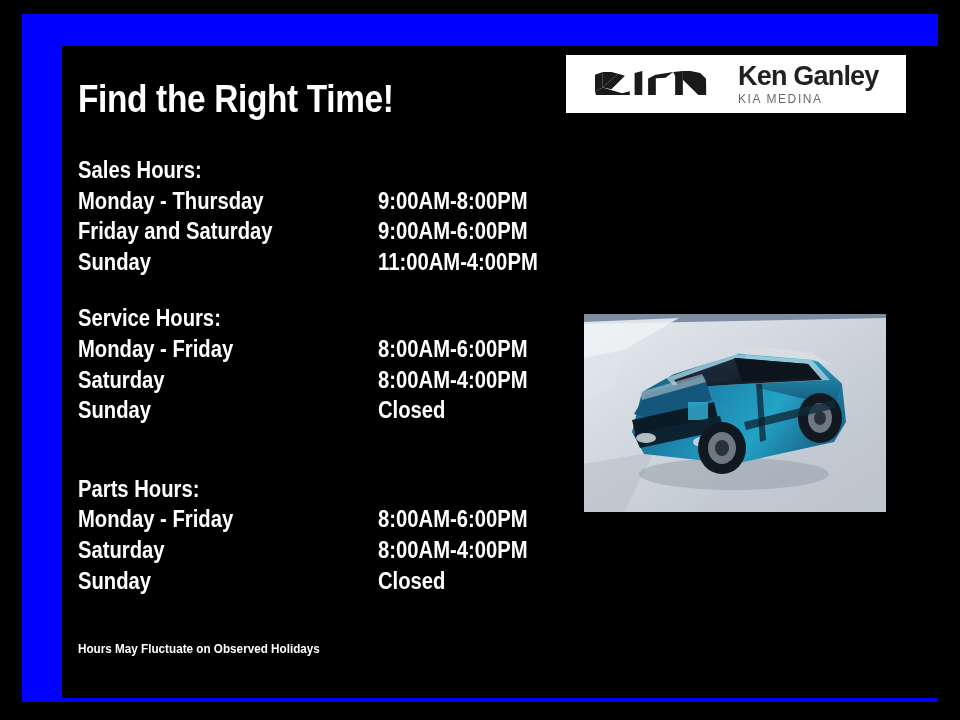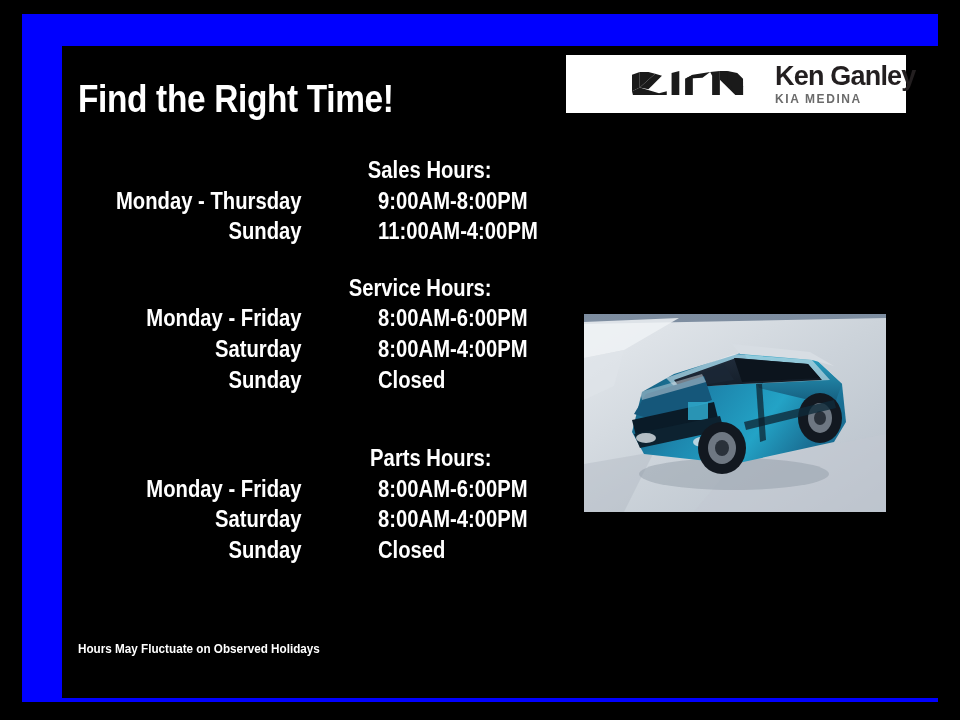--- a/index.html
+++ b/index.html
@@ -52,21 +52,21 @@
   }
 
   
   .hours-wrap {
     position: absolute;
     left: 78px;
     top: 155px;
     width: 470px;
   }
 
-  .hours-section { margin-bottom: 26px; text-align: right; }
+  .hours-section { margin-bottom: 26px; }
   .hours-section:last-child { margin-bottom: 0; margin-top: 48px; }
 
   .section-heading {
     font-size: 23px;
     font-weight: bold;
     color: #ffffff;
     line-height: 30.6px;
     transform: scaleX(0.88);
     transform-origin: left center;
     white-space: nowrap;
@@ -111,21 +111,20 @@
   
   .logo-plate {
     position: absolute;
     left: 566px;
     top: 55px;
     width: 340px;
     height: 58px;
     background: #ffffff;
     display: flex;
     align-items: center;
-    padding-left: 37px;
   }
   .kia-mark {
     margin-left: 22px;
     width: 126px;
     height: 28px;
     flex: 0 0 126px;
     display: block;
   }
   .logo-text {
     margin-left: 24px;
@@ -137,21 +136,21 @@
   .logo-name {
     font-size: 27px;
     font-weight: bold;
     color: #231f20;
     letter-spacing: -0.8px;
     white-space: nowrap;
   }
   .logo-sub {
     margin-top: 3px;
     font-size: 12px;
-    font-weight: bold;
+    font-weight: normal;
     color: #6b6b6b;
     letter-spacing: 1.6px;
     white-space: nowrap;
   }
 
   
   .vehicle-photo {
     position: absolute;
     left: 584px;
     top: 314px;
@@ -172,20 +171,24 @@
   </div>
 
   <div class="slide-title">Find the Right Time!</div>
 
   <div class="hours-wrap">
       <div class="hours-section">
         <div class="section-heading">Sales Hours:</div>
         <div class="hours-row">
           <div class="row-days">Monday - Thursday</div>
           <div class="row-time">9:00AM-8:00PM</div>
+        </div>
+        <div class="hours-row">
+          <div class="row-days">Friday and Saturday</div>
+          <div class="row-time">9:00AM-6:00PM</div>
         </div>
         <div class="hours-row">
           <div class="row-days">Sunday</div>
           <div class="row-time">11:00AM-4:00PM</div>
         </div>
       </div>
       <div class="hours-section">
         <div class="section-heading">Service Hours:</div>
         <div class="hours-row">
           <div class="row-days">Monday - Friday</div>

